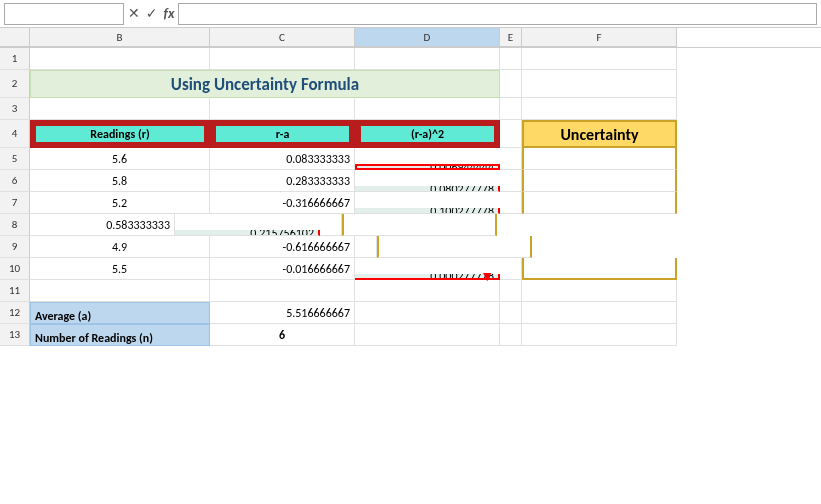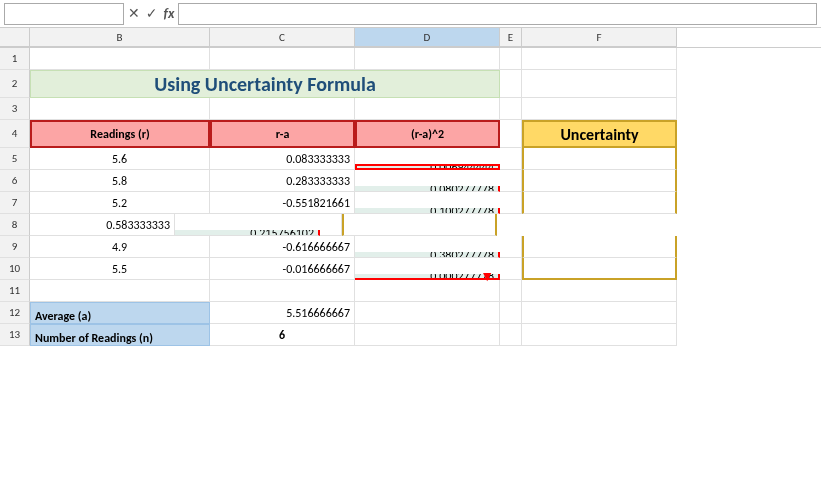--- a/index.html
+++ b/index.html
@@ -119,24 +119,24 @@
     
     .title-cell {
       background: #e2efda;
       font-weight: bold;
       font-size: 16px;
       color: #1f4e79;
       justify-content: center;
       border: 1px solid #c6e0b4;
     }
     .header-cell {
-      background: #fca5a5;
+      background: #5eead4;
       font-weight: bold;
       justify-content: center;
-      border: 2px solid #b91c1c;
+      border: 6px solid #b91c1c;
     }
     .selected-cell {
       border: 2px solid #ff0000 !important;
       z-index: 2;
     }
     .data-cell {
       background: #fff;
     }
     .teal-cell {
       background: #e2efea;
@@ -187,21 +187,21 @@
     <div class="row-header col-a">1</div>
     <div class="cell col-b"></div>
     <div class="cell col-c"></div>
     <div class="cell col-d"></div>
     <div class="cell col-e"></div>
     <div class="cell col-f"></div>
   </div>
 
   <div class="sheet-row" style="height:28px;">
     <div class="row-header col-a">2</div>
-    <div class="cell col-b col-c col-d title-cell" style="width:470px;min-width:470px;font-size:20px;font-weight:bold;color:#1f4e79;background:#e2efda;justify-content:center;border:1px solid #c6e0b4;">
+    <div class="cell col-b col-c col-d title-cell" style="width:470px;min-width:470px;font-size:17px;font-weight:bold;color:#1f4e79;background:#e2efda;justify-content:center;border:1px solid #c6e0b4;">
       <span>Using Uncertainty Formula</span>
     </div>
     <div class="cell col-e"></div>
     <div class="cell col-f"></div>
   </div>
 
   <div class="sheet-row">
     <div class="row-header col-a">3</div>
     <div class="cell col-b"></div>
     <div class="cell col-c"></div>
@@ -256,21 +256,21 @@
     <div class="cell col-e"></div>
     <div class="cell col-f" style="border-left:2px solid #c9a227;border-right:2px solid #c9a227;"></div>
   </div>
 
   <div class="sheet-row">
     <div class="row-header col-a">7</div>
     <div class="cell col-b data-cell center">
       <span>5.2</span>
     </div>
     <div class="cell col-c data-cell right">
-      <span>-0.551821661</span>
+      <span>-0.316666667</span>
     </div>
     <div class="cell col-d teal-cell right red-border-right">
       <span>0.100277778</span>
     </div>
     <div class="cell col-e"></div>
     <div class="cell col-f" style="border-left:2px solid #c9a227;border-right:2px solid #c9a227;"></div>
   </div>
 
   <div class="sheet-row">
     <div class="row-header col-a">8</div>
@@ -284,23 +284,20 @@
     <div class="cell col-f" style="border-left:2px solid #c9a227;border-right:2px solid #c9a227;"></div>
   </div>
 
   <div class="sheet-row">
     <div class="row-header col-a">9</div>
     <div class="cell col-b data-cell center">
       <span>4.9</span>
     </div>
     <div class="cell col-c data-cell right">
       <span>-0.616666667</span>
-    </div>
-    <div class="cell col-d teal-cell right red-border-right">
-      <span>0.380277778</span>
     </div>
     <div class="cell col-e"></div>
     <div class="cell col-f" style="border-left:2px solid #c9a227;border-right:2px solid #c9a227;"></div>
   </div>
 
   <div class="sheet-row">
     <div class="row-header col-a">10</div>
     <div class="cell col-b data-cell center">
       <span>5.5</span>
     </div>

